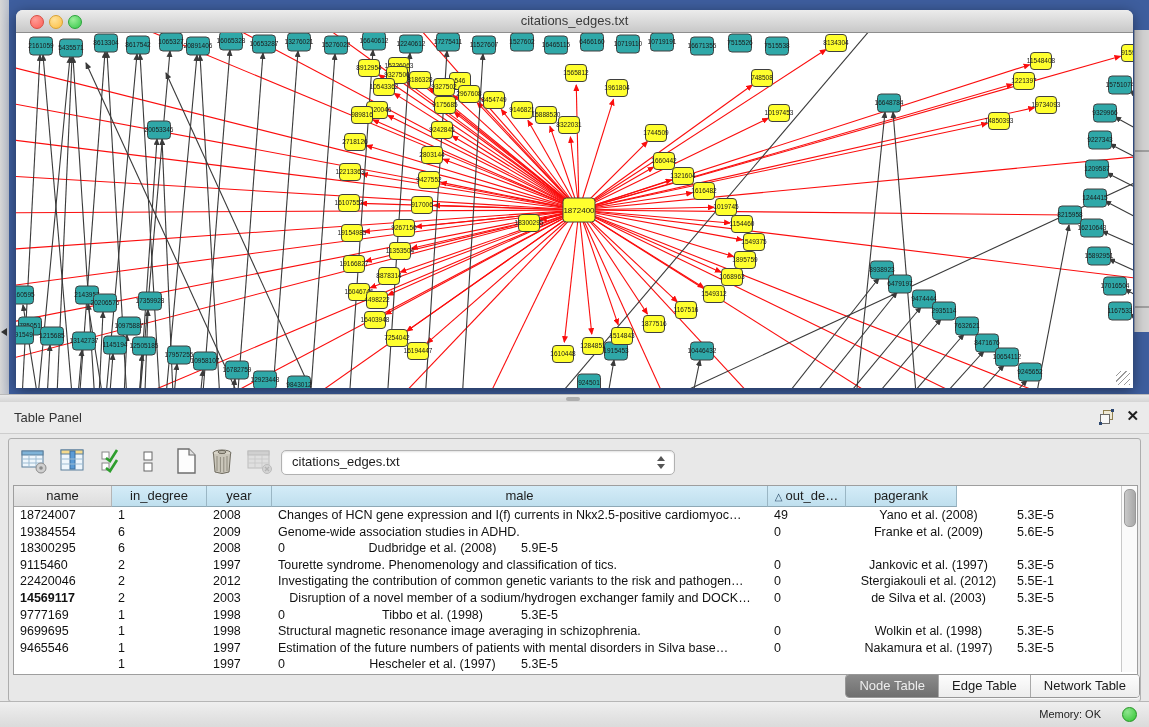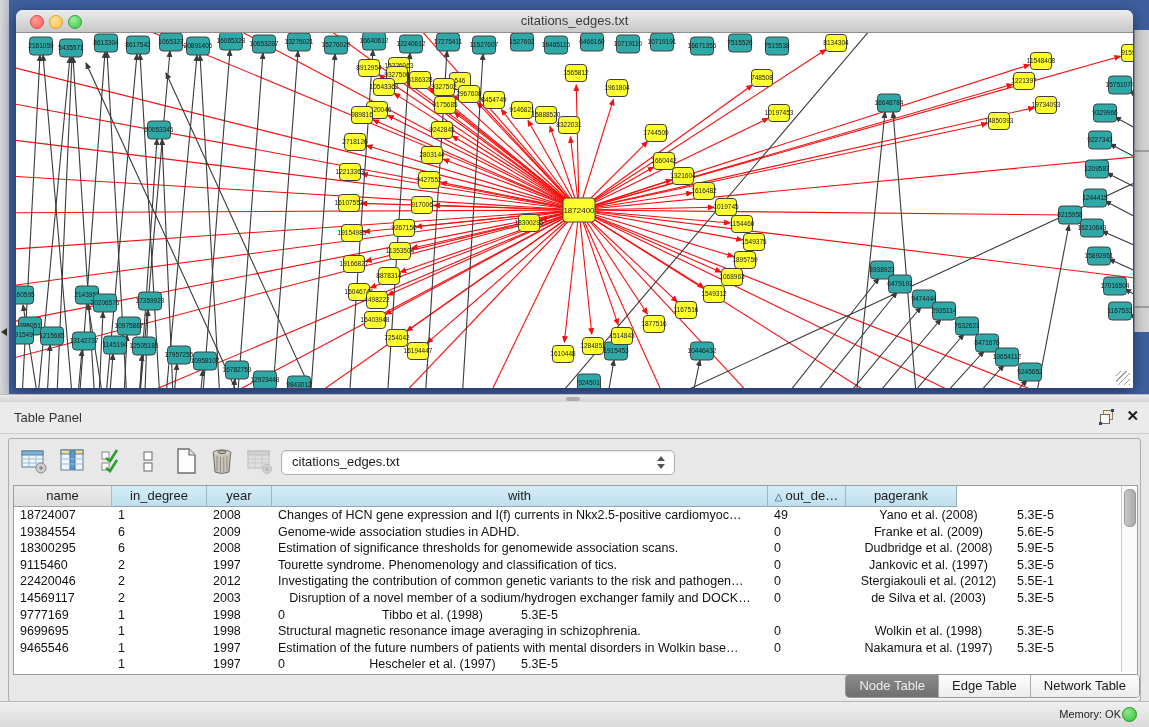--- a/index.html
+++ b/index.html
@@ -61,21 +61,21 @@
 
   
   #tabs{left:0;bottom:5px;width:100%;height:22px;text-align:right;}
   #seg{display:inline-flex;border:1px solid #979797;border-radius:4px;overflow:hidden;background:#f4f4f4;box-shadow:0 1px 1px rgba(255,255,255,.8);}
   .seg-btn{padding:0 13px;height:22px;line-height:21px;font-size:13px;color:#1a1a1a;background:linear-gradient(#fdfdfd,#ededed);border-right:1px solid #a9a9a9;}
   .seg-btn:last-child{border-right:none;}
   .seg-btn.sel{background:linear-gradient(#8b8b8b,#6f6f6f);color:#ededed;}
 
   
   #statusbar{left:0;top:701px;width:1149px;height:26px;background:linear-gradient(#efefef,#dadada);border-top:1px solid #b6b6b6;}
-  #mem-label{right:28px;top:6px;font-size:11px;color:#222;}
+  #mem-label{right:48px;top:6px;font-size:11px;color:#222;}
   #mem-dot{right:12px;top:5px;width:13px;height:13px;border-radius:50%;background:radial-gradient(circle at 35% 30%,#8fe58f,#2fc52f);border:1px solid #249324;}
 
   svg text{font-family:"Liberation Sans",sans-serif;}
 </style>
 </head>
 <body>
 
 <div id="desktop" class="abs">
   <div id="left-strip" class="abs"></div>
   <div id="right-strip" class="abs">
@@ -798,21 +798,21 @@
           <span class="dn"></span>
         </span>
     </div>
   </div>
 
   <div id="table" class="abs">
     <div id="thead" class="abs">
         <div class="th gray" style="width: 98px;">name</div>
         <div class="th " style="width: 95px;">in_degree</div>
         <div class="th " style="width: 65px;">year</div>
-        <div class="th " style="width: 496px;">with</div>
+        <div class="th " style="width: 496px;">male</div>
         <div class="th " style="width: 78px;"><span class="sort">△</span>out_de…</div>
         <div class="th " style="width: 111px;">pagerank</div>
       </div>
     <div id="tbody" class="abs">
         <div class="tr">
           <div class="td" style="width: 98px;">18724007</div>
           <div class="td" style="width: 95px;">1</div>
           <div class="td" style="width: 65px;">2008</div>
           <div class="td" style="width: 496px;">Changes of HCN gene expression and I(f) currents in Nkx2.5-positive cardiomyoc…</div>
           <div class="td" style="width: 78px;">49</div>
@@ -825,21 +825,20 @@
           <div class="td" style="width: 65px;">2009</div>
           <div class="td" style="width: 496px;">Genome-wide association studies in ADHD.</div>
           <div class="td" style="width: 78px;">0</div>
           <div class="td c" style="width: 165px;">Franke et al. (2009)</div>
           <div class="td" style="width: 111px;">5.6E-5</div>
         </div>
         <div class="tr">
           <div class="td" style="width: 98px;">18300295</div>
           <div class="td" style="width: 95px;">6</div>
           <div class="td" style="width: 65px;">2008</div>
-          <div class="td" style="width: 496px;">Estimation of significance thresholds for genomewide association scans.</div>
           <div class="td" style="width: 78px;">0</div>
           <div class="td c" style="width: 165px;">Dudbridge et al. (2008)</div>
           <div class="td" style="width: 111px;">5.9E-5</div>
         </div>
         <div class="tr">
           <div class="td" style="width: 98px;">9115460</div>
           <div class="td" style="width: 95px;">2</div>
           <div class="td" style="width: 65px;">1997</div>
           <div class="td" style="width: 496px;">Tourette syndrome. Phenomenology and classification of tics.</div>
           <div class="td" style="width: 78px;">0</div>
@@ -849,21 +848,21 @@
         <div class="tr">
           <div class="td" style="width: 98px;">22420046</div>
           <div class="td" style="width: 95px;">2</div>
           <div class="td" style="width: 65px;">2012</div>
           <div class="td" style="width: 496px;">Investigating the contribution of common genetic variants to the risk and pathogen…</div>
           <div class="td" style="width: 78px;">0</div>
           <div class="td c" style="width: 165px;">Stergiakouli et al. (2012)</div>
           <div class="td" style="width: 111px;">5.5E-1</div>
         </div>
         <div class="tr">
-          <div class="td" style="width: 98px;">14569117</div>
+          <div class="td" style="width: 98px; font-weight: bold;">14569117</div>
           <div class="td" style="width: 95px;">2</div>
           <div class="td" style="width: 65px;">2003</div>
           <div class="td" style="width: 496px; text-align: center;">Disruption of a novel member of a sodium/hydrogen exchanger family and DOCK…</div>
           <div class="td" style="width: 78px;">0</div>
           <div class="td c" style="width: 165px;">de Silva et al. (2003)</div>
           <div class="td" style="width: 111px;">5.3E-5</div>
         </div>
         <div class="tr">
           <div class="td" style="width: 98px;">9777169</div>
           <div class="td" style="width: 95px;">1</div>
@@ -878,21 +877,21 @@
           <div class="td" style="width: 65px;">1998</div>
           <div class="td" style="width: 496px;">Structural magnetic resonance image averaging in schizophrenia.</div>
           <div class="td" style="width: 78px;">0</div>
           <div class="td c" style="width: 165px;">Wolkin et al. (1998)</div>
           <div class="td" style="width: 111px;">5.3E-5</div>
         </div>
         <div class="tr">
           <div class="td" style="width: 98px;">9465546</div>
           <div class="td" style="width: 95px;">1</div>
           <div class="td" style="width: 65px;">1997</div>
-          <div class="td" style="width: 496px;">Estimation of the future numbers of patients with mental disorders in Wolkin base…</div>
+          <div class="td" style="width: 496px;">Estimation of the future numbers of patients with mental disorders in Silva base…</div>
           <div class="td" style="width: 78px;">0</div>
           <div class="td c" style="width: 165px;">Nakamura et al. (1997)</div>
           <div class="td" style="width: 111px;">5.3E-5</div>
         </div>
         <div class="tr">
           <div class="td" style="width: 98px; margin-top: 22px;">9463627</div>
           <div class="td" style="width: 95px;">1</div>
           <div class="td" style="width: 65px;">1997</div>
           <div class="td" style="width: 78px;">0</div>
           <div class="td c" style="width: 165px;">Hescheler et al. (1997)</div>

